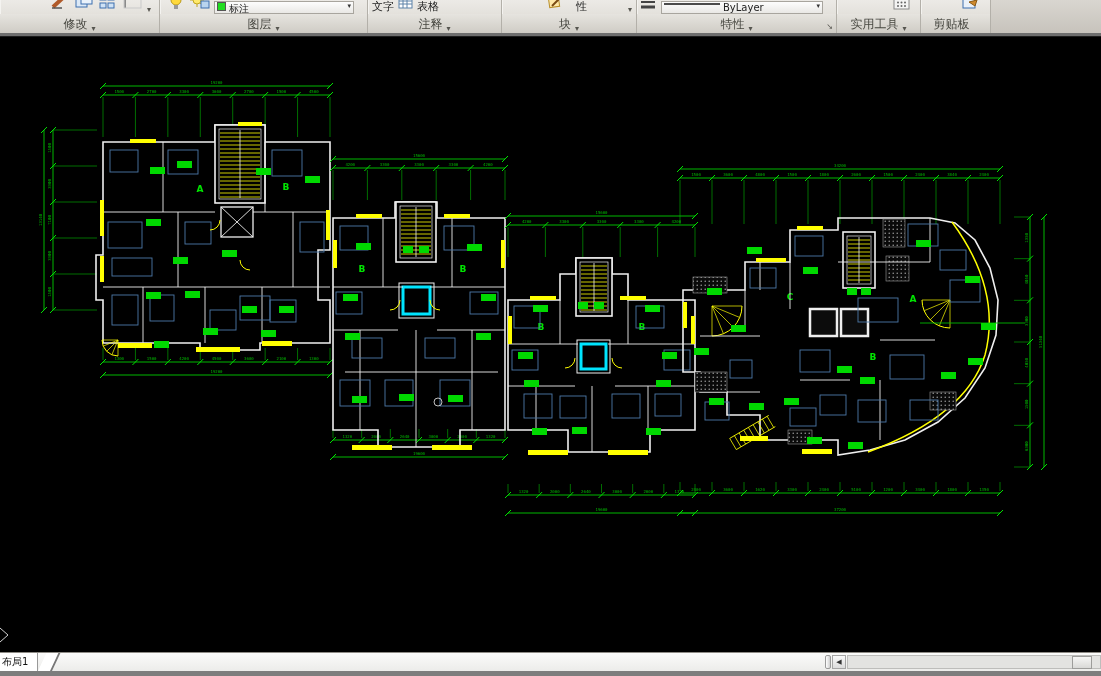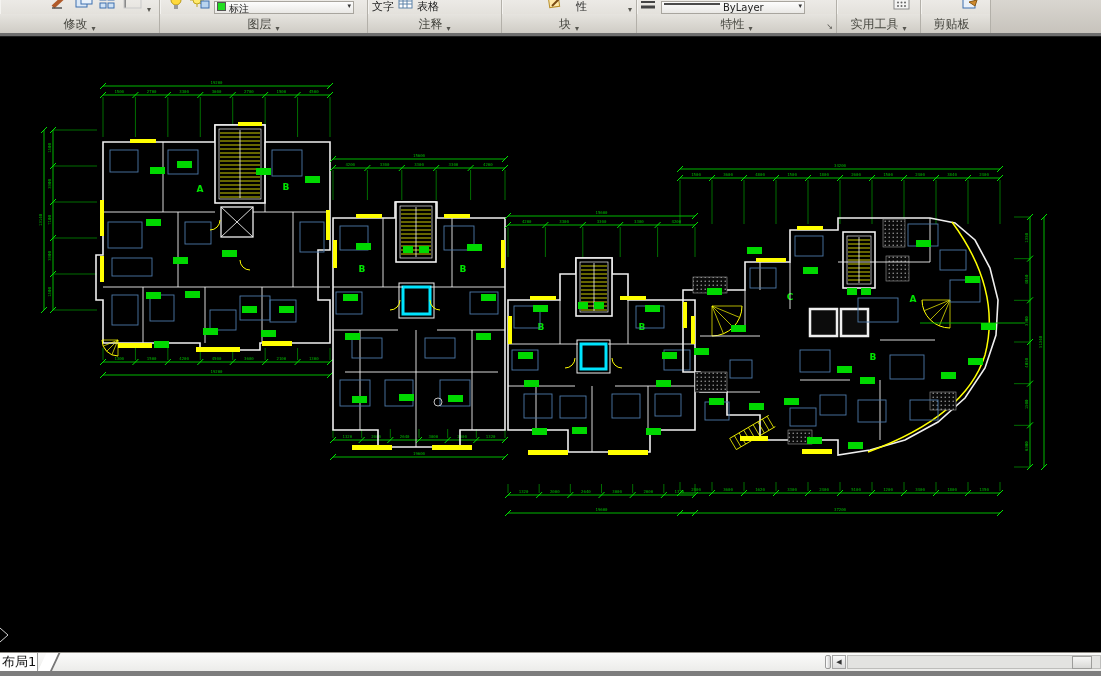--- a/index.html
+++ b/index.html
@@ -30,21 +30,21 @@
   #ribbon-edge { position:absolute; left:0; top:33px; width:1101px; height:4px;
     background:#6e6e6e; border-bottom:1px solid #1c1c1c; }
 
   
   #canvas-wrap { position:absolute; left:0; top:37px; width:1101px; height:615px; background:#000; }
 
   
   #tabbar { position:absolute; left:0; top:652px; width:1101px; height:19px;
     background:linear-gradient(#fbfbfa,#ececea); border-top:1px solid #8e8b85; display:flex; align-items:stretch; }
   #layout-tab { width:38px; display:flex; align-items:center; padding-left:2px;
-    font-size:13px; color:#111; background:#fff; border-right:1px solid #999; }
+    font-size:10px; color:#111; background:#fff; border-right:1px solid #999; }
   #tab-slash { width:14px; background:#fff; border-right:2px solid #777; transform:skewX(-25deg);
     transform-origin:bottom left; margin-right:6px; }
   #tab-space { flex:0 0 766px; }
   #hsplit { width:6px; margin:2px 1px; background:linear-gradient(90deg,#fff,#cfcfcf);
     border:1px solid #9a9a9a; border-radius:2px; }
   #hleft-btn { width:14px; margin:2px 0; background:linear-gradient(#fafafa,#dcdcdc);
     border:1px solid #a5a5a5; font-size:7px; color:#333; display:flex; align-items:center; justify-content:center; }
   #htrack { position:relative; flex:1; margin:2px 0 2px 1px; background:#e3e3e1;
     border:1px solid #bdbdbb; }
   #hthumb { position:absolute; left:224px; top:0; width:20px; height:13px;
@@ -158,21 +158,21 @@
     </div>
 
     <div class="panel" style="width:200px">
       <div class="prow1" style="padding-left:2px">
         <span class="icon cut">
           <svg width="18" height="16">
               <line x1="2" y1="4" x2="16" y2="4" stroke="#444" stroke-width="1"></line>
               <line x1="2" y1="8" x2="16" y2="8" stroke="#444" stroke-width="2"></line>
               <line x1="2" y1="13" x2="16" y2="13" stroke="#444" stroke-width="3"></line>
             </svg></span>
-        <span class="combo" style="width:144px">
+        <span class="combo" style="width:162px">
           <svg width="56" height="4">
               <line x1="0" y1="2" x2="56" y2="2" stroke="#111" stroke-width="1.5"></line>
             </svg>
           <span>ByLayer</span>
           <span class="carrow">▾</span>
         </span>
       </div>
       <div class="prow2">
         <span>特性</span>
         <span class="parrow">▾</span>

